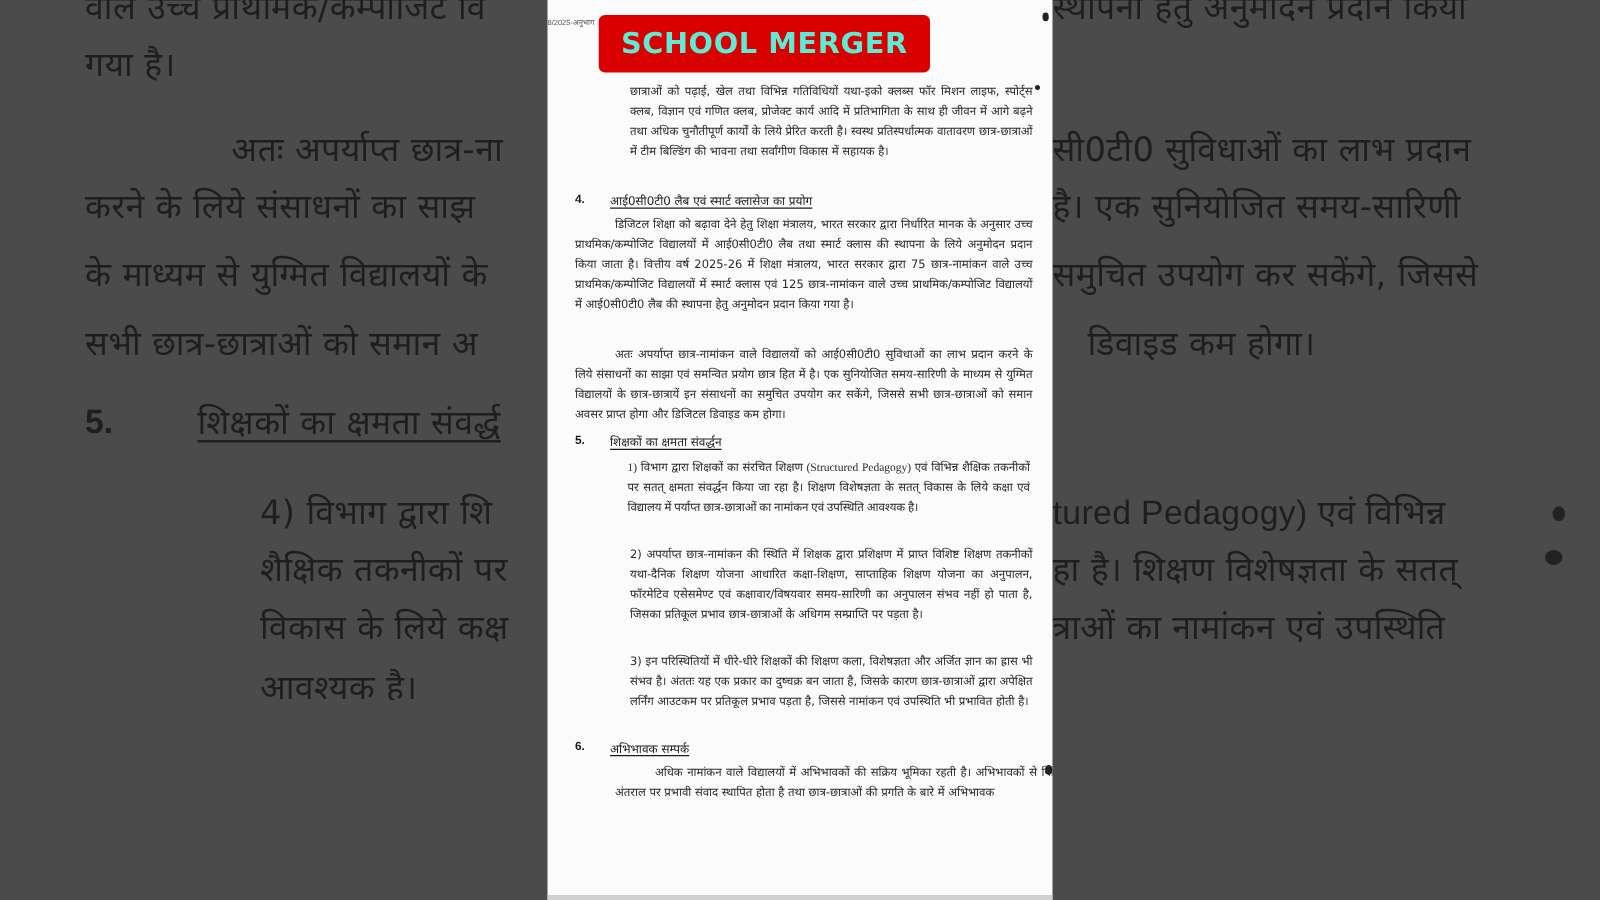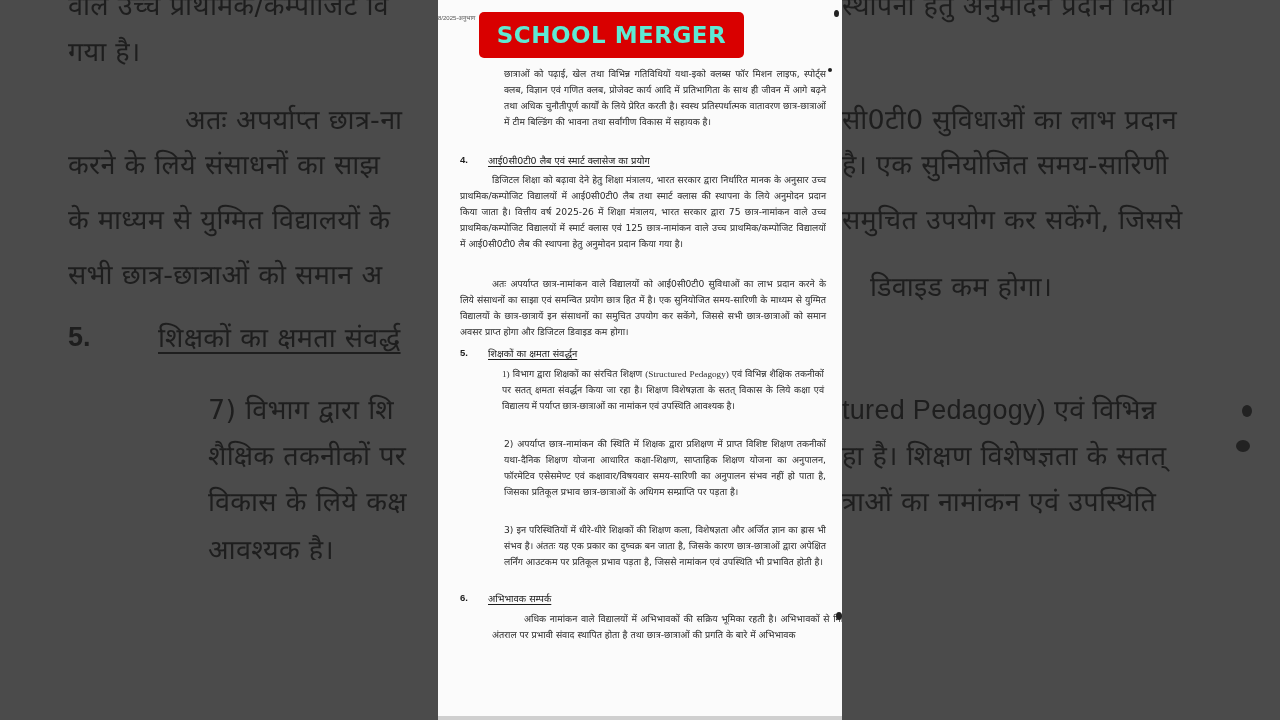--- a/index.html
+++ b/index.html
@@ -55,33 +55,33 @@
 
 <div class="bg">
   <div class="line" style="left:68px; top:-14px;">वाले उच्च प्राथमिक/कम्पोजिट वि</div>
   <div class="line" style="left:68px; top:32px;">गया है।</div>
   <div class="line" style="left:185px; top:100px;">अतः अपर्याप्त छात्र-ना</div>
   <div class="line" style="left:68px; top:145px;">करने के लिये संसाधनों का साझ</div>
   <div class="line" style="left:68px; top:200px;">के माध्यम से युग्मित विद्यालयों के</div>
   <div class="line" style="left:68px; top:255px;">सभी छात्र-छात्राओं को समान अ</div>
   <div class="num" style="left:68px; top:322px;">5.</div>
   <div class="line u" style="left:158px; top:318px;">शिक्षकों का क्षमता संवर्द्ध</div>
-  <div class="line" style="left:208px; top:390px;">7)    विभाग द्वारा शि</div>
+  <div class="line" style="left:208px; top:390px;">4)    विभाग द्वारा शि</div>
   <div class="line" style="left:208px; top:436px;">शैक्षिक तकनीकों पर</div>
   <div class="line" style="left:208px; top:482px;">विकास के लिये कक्ष</div>
   <div class="line" style="left:208px; top:530px;">आवश्यक है।</div>
   <div class="line" style="left:208px; top:626px;">2)    अपर्याप्त छात्र-</div>
   <div class="line" style="left:208px; top:656px;font-family:Liberation Serif, serif;">तकनीकों यथा-दैनिक</div>
   <div class="line" style="left:208px; top:702px;">का अनुपालन, फॉर्मे</div>
 
   <div class="line" style="left:842px; top:-14px;">स्थापना हेतु अनुमोदन प्रदान किया</div>
   <div class="line" style="left:842px; top:100px;">सी0टी0 सुविधाओं का लाभ प्रदान</div>
   <div class="line" style="left:842px; top:145px;">है। एक सुनियोजित समय-सारिणी</div>
   <div class="line" style="left:842px; top:200px;">समुचित उपयोग कर सकेंगे, जिससे</div>
-  <div class="line" style="left:870px; top:255px;margin-top:12px;">डिवाइड कम होगा।</div>
+  <div class="line" style="left:870px; top:255px;">डिवाइड कम होगा।</div>
   <div class="line latin" style="left:842px; top:390px;">tured Pedagogy) एवं विभिन्न</div>
   <div class="line" style="left:842px; top:436px;">हा है। शिक्षण विशेषज्ञता के सतत्</div>
   <div class="line" style="left:842px; top:482px;">त्राओं का नामांकन एवं उपस्थिति</div>
   <div class="line" style="left:842px; top:610px;">प्रशिक्षण में प्राप्त विशिष्ट शिक्षण</div>
   <div class="line" style="left:842px; top:656px;">शिक्षण, साप्ताहिक शिक्षण योजना</div>
 
   <div class="specks" style="left:1242px; top:405px; width:10px; height:12px;"></div>
   <div class="specks" style="left:1236px; top:440px; width:14px; height:12px;"></div>
 </div>
 

